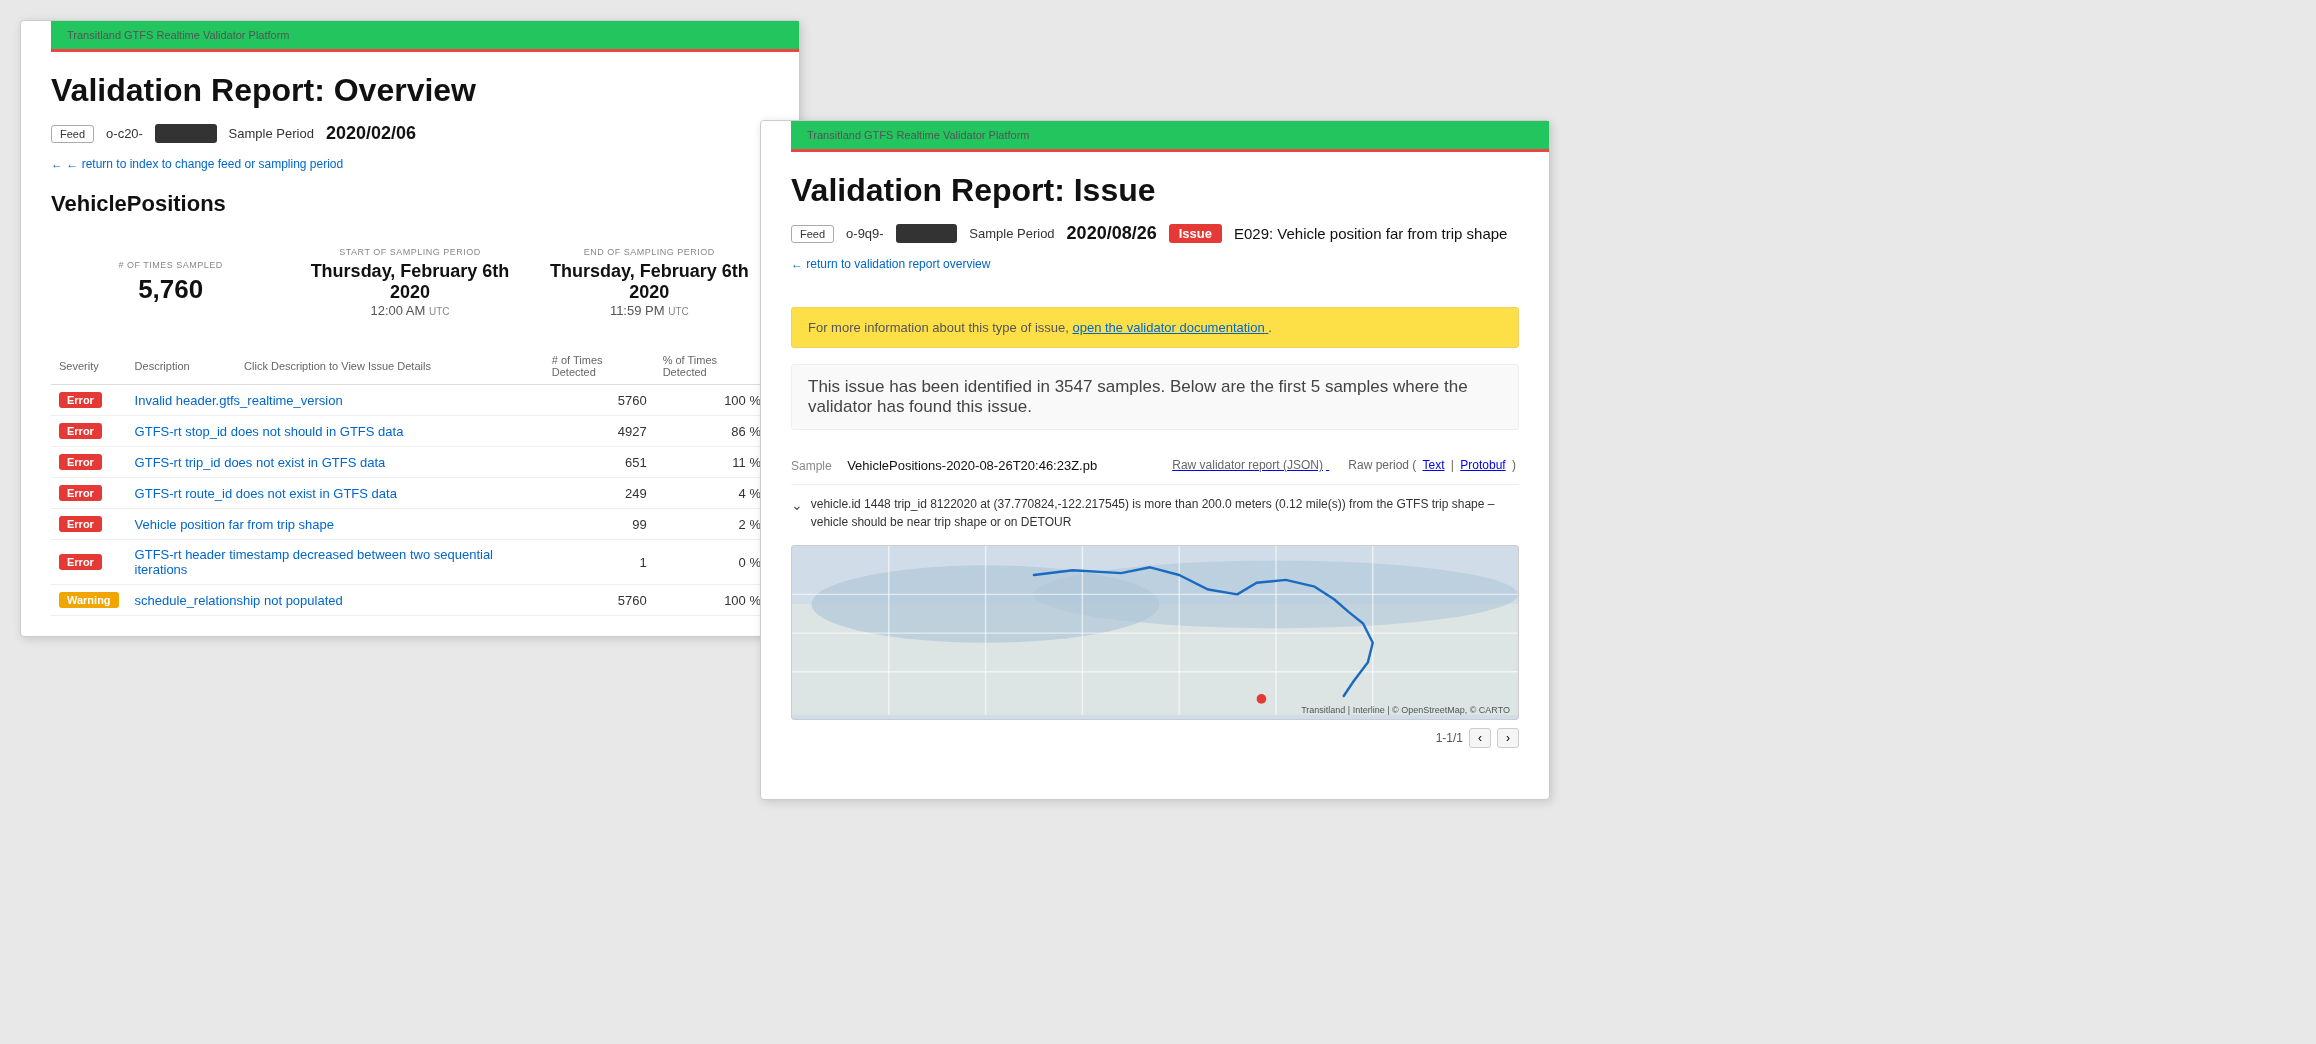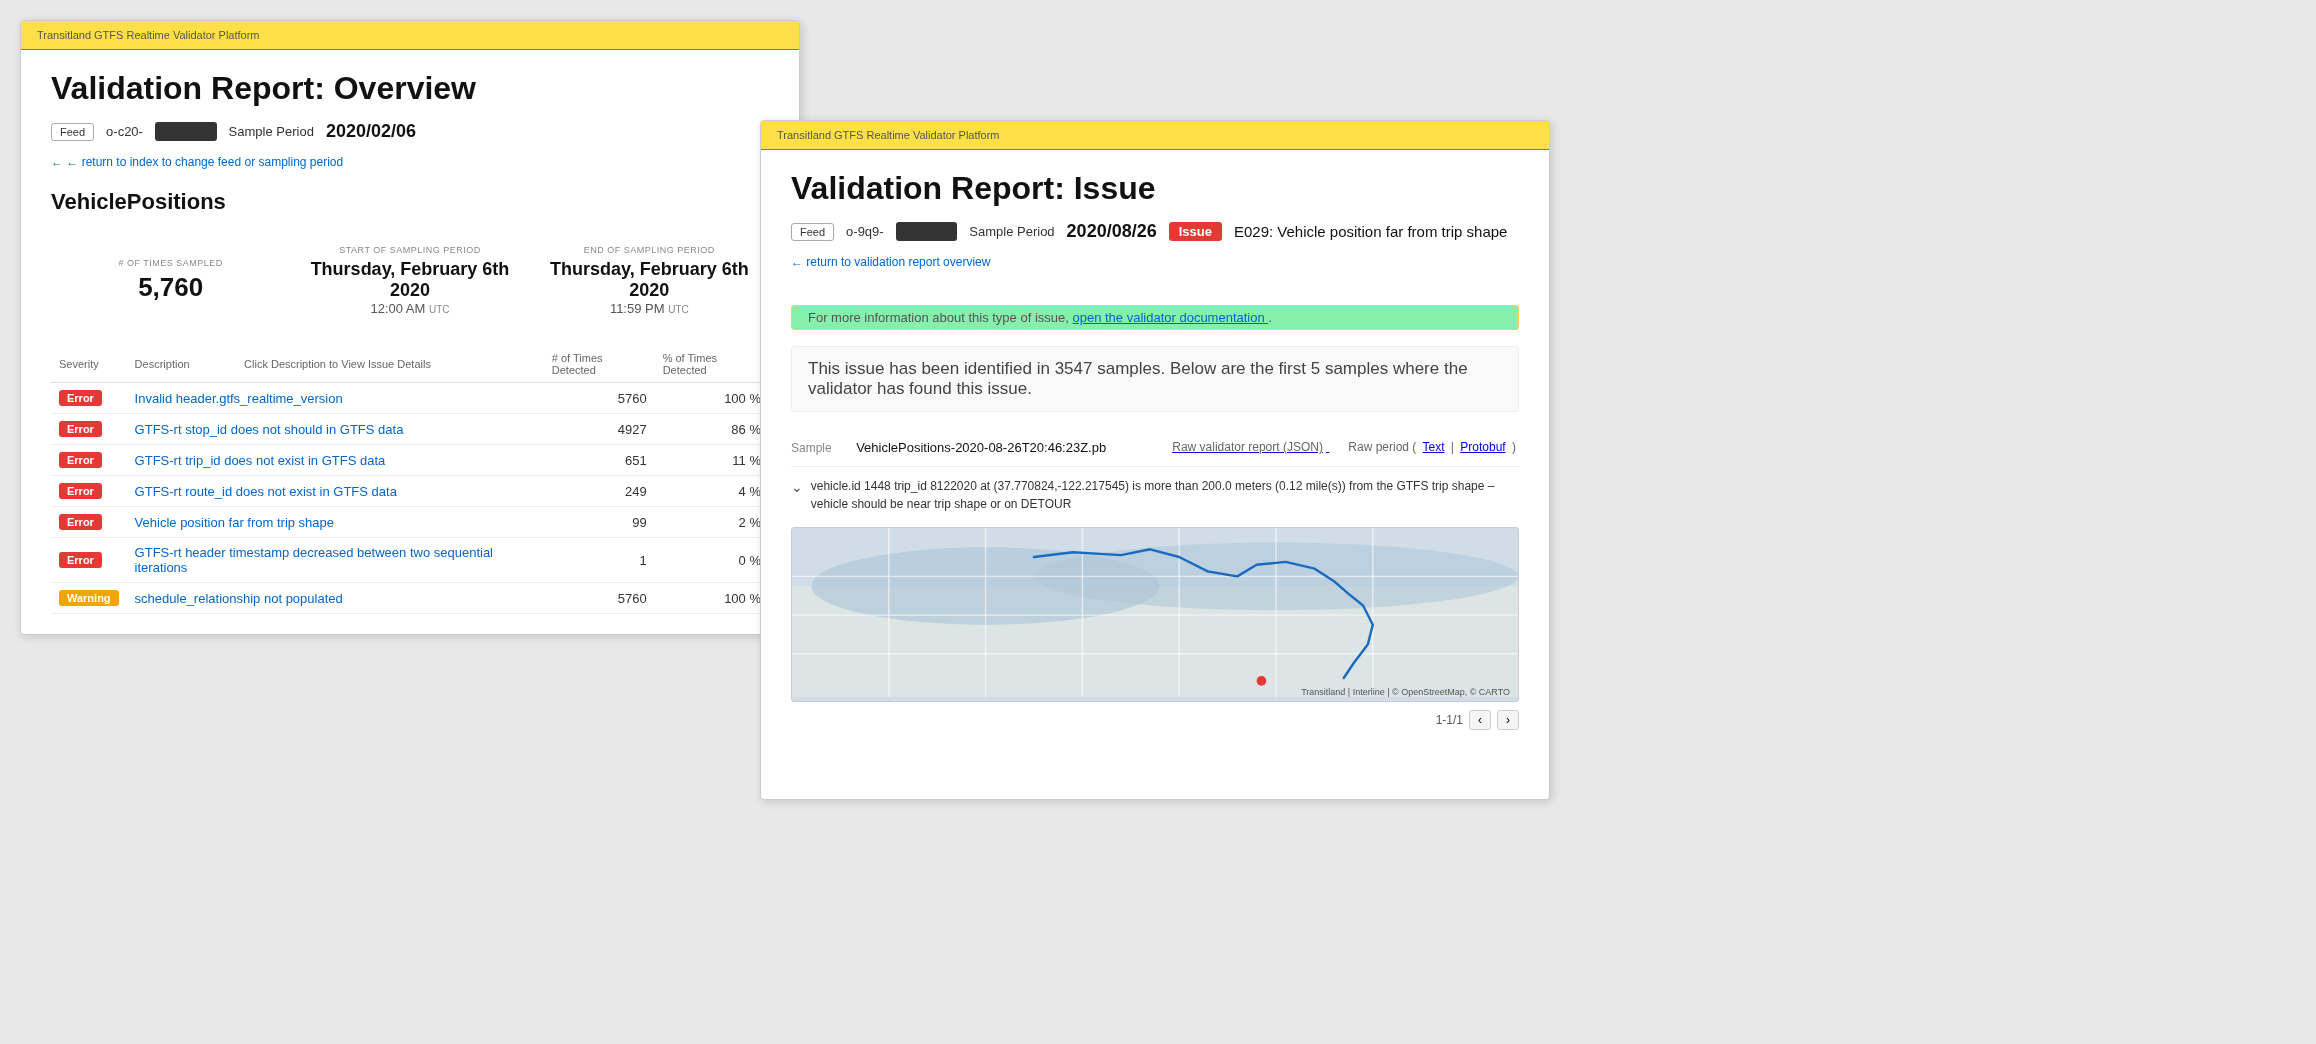--- a/index.html
+++ b/index.html
@@ -33,25 +33,26 @@
     
     .panel-issue {
       top: 120px;
       left: 760px;
       width: 790px;
       min-height: 680px;
       padding: 0;
     }
 
     .panel-header {
-      background: #fde047;
-      border-bottom: 1px solid #ef4444;
+      background: #22c55e;
+      border-bottom: 3px solid #ef4444;
       padding: 8px 16px;
       font-size: 11px;
       color: #555;
+      margin-left: 30px;
     }
 
     .panel-body {
       padding: 20px 30px;
     }
 
     .page-title {
       font-size: 32px;
       font-weight: 700;
       color: #111;
@@ -213,24 +214,24 @@
       font-weight: 600;
     }
 
     .issue-title-text {
       font-size: 15px;
       color: #111;
       font-weight: 400;
     }
 
     .info-banner {
-      background: #86efac;
+      background: #fde047;
       border: 1px solid #f0d060;
       border-radius: 3px;
-      padding: 4px 16px;
+      padding: 12px 16px;
       font-size: 13px;
       color: #555;
       margin: 16px 0;
     }
 
     .info-banner a {
       color: #0066cc;
     }
 
     .sample-info-box {
@@ -249,21 +250,21 @@
       justify-content: space-between;
       padding: 10px 0;
       border-bottom: 1px solid #eee;
       margin-bottom: 10px;
     }
 
     .sample-label {
       font-size: 12px;
       color: #888;
       font-weight: 500;
-      margin-right: 20px;
+      margin-right: 11px;
     }
 
     .sample-filename {
       font-size: 13px;
       color: #111;
       font-weight: 500;
     }
 
     .sample-links {
       font-size: 12px;

